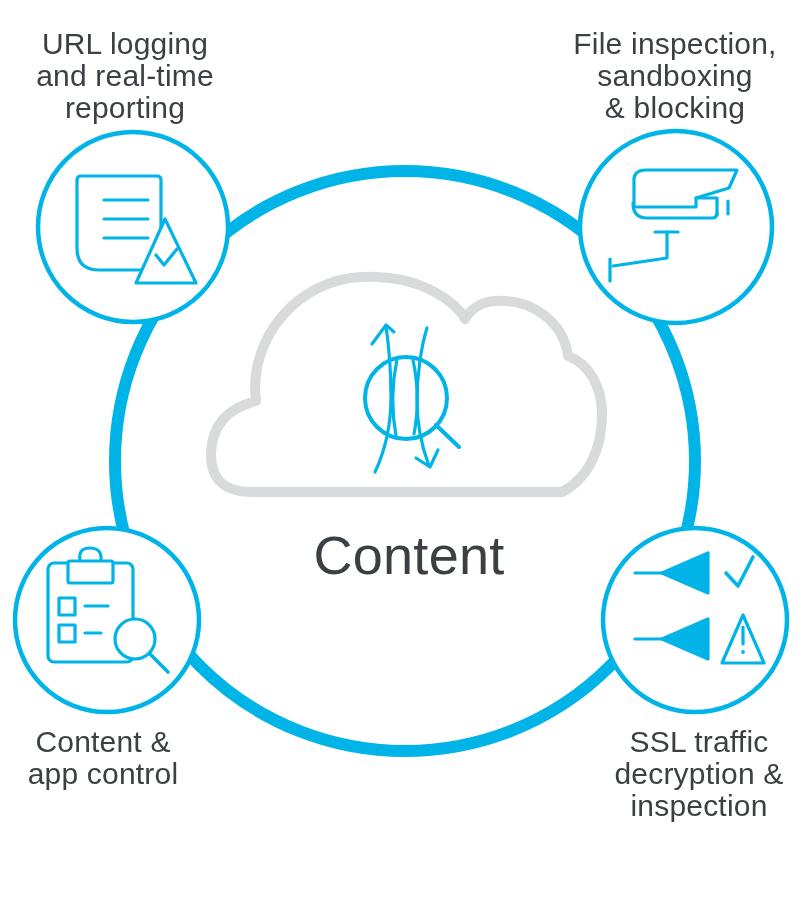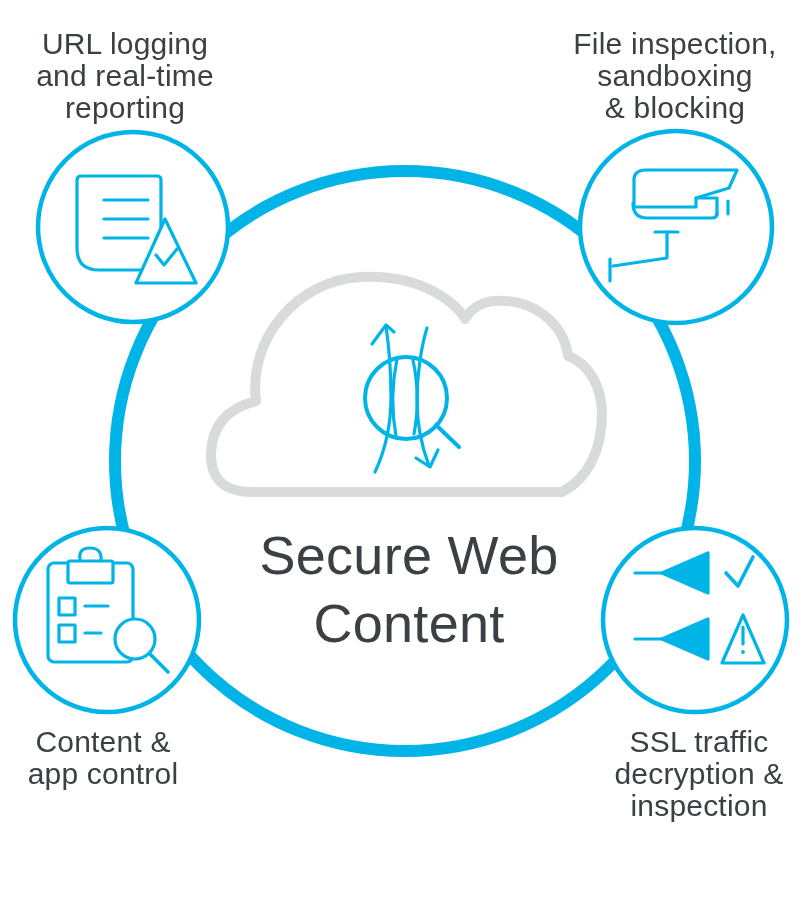--- a/index.html
+++ b/index.html
@@ -134,17 +134,16 @@
     <span>app control</span>
   </div>
 
   <div class="label" style="left:554px;top:726px;width:290px;">
     <span>SSL traffic</span>
     <span>decryption &amp;</span>
     <span>inspection</span>
   </div>
 
   <div class="label title" style="left:189px;top:521px;width:440px;">
-    <span>Secure Web</span>
     <span>Content</span>
   </div>
 
 </div>
 
 </body></html>

